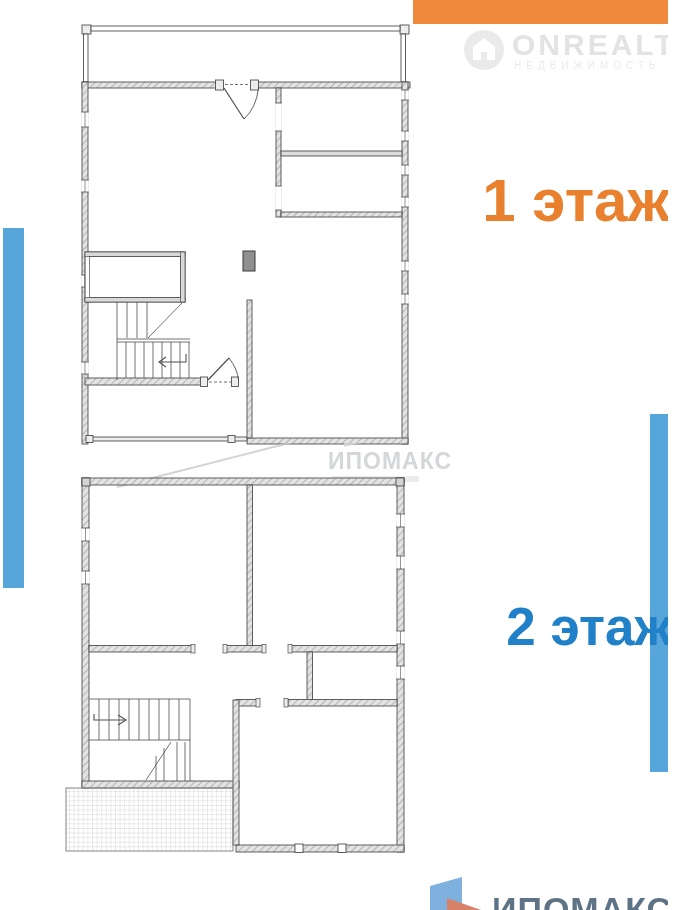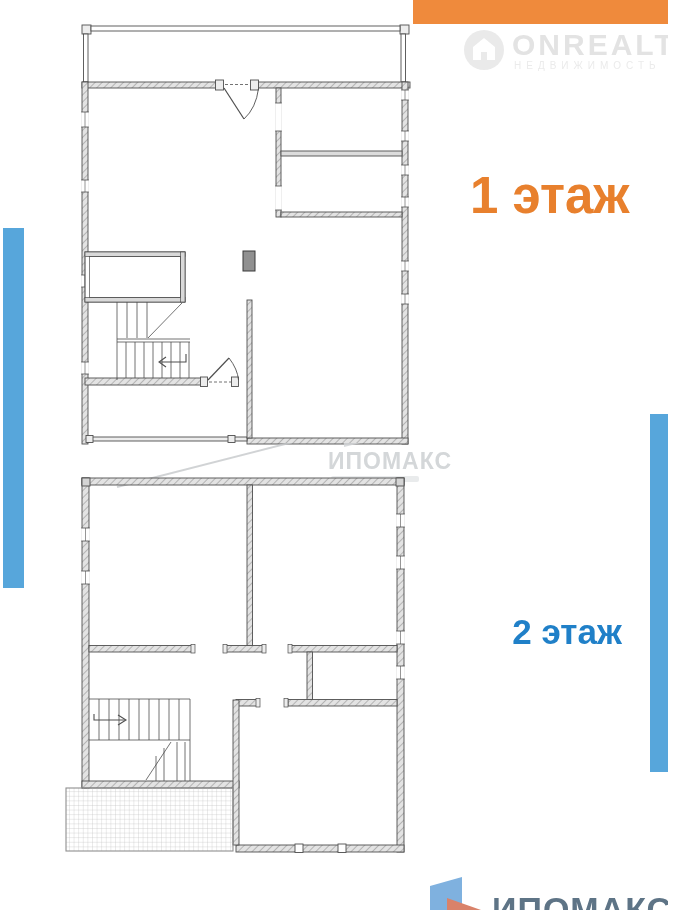--- a/index.html
+++ b/index.html
@@ -33,22 +33,22 @@
     font-size:30px;font-weight:700;letter-spacing:3px;
     color:var(--watermark-gray,#E3E3E3);
   }
   .wm-top .tagline{
     position:absolute;left:52px;top:34px;
     font-size:10px;font-weight:400;letter-spacing:5px;
     color:#EBEBEB;
   }
   
   .floor-label{position:absolute;font-weight:700;white-space:nowrap;}
-  .label-f1{left:470px;top:166px;width:200px;text-align:left;font-size:51px;color:var(--floor1-label,#E8802D);}
-  .label-f2{left:462px;top:612px;width:210px;text-align:center;font-size:35px;color:var(--floor2-label,#2080C8);}
+  .label-f1{left:470px;top:166px;width:200px;text-align:right;font-size:60px;color:var(--floor1-label,#E8802D);}
+  .label-f2{left:462px;top:596px;width:210px;text-align:right;font-size:53px;color:var(--floor2-label,#2080C8);}
   
   .wm-mid-text{
     position:absolute;left:328px;top:448px;
     font-size:23px;font-weight:700;letter-spacing:1px;
     color:var(--ipomax-watermark-gray,#D4D7D9);
   }
   .wm-mid-blur{
     position:absolute;left:331px;top:476px;width:88px;height:6px;
     background:#E9EBEC;border-radius:2px;
   }

